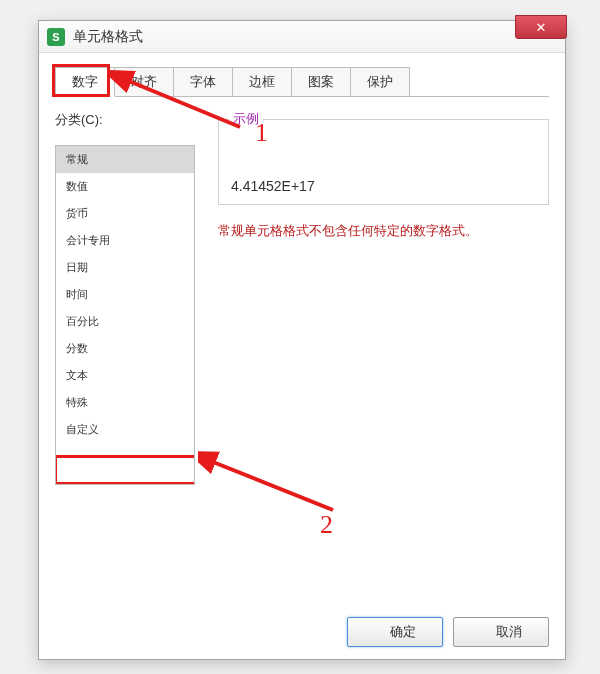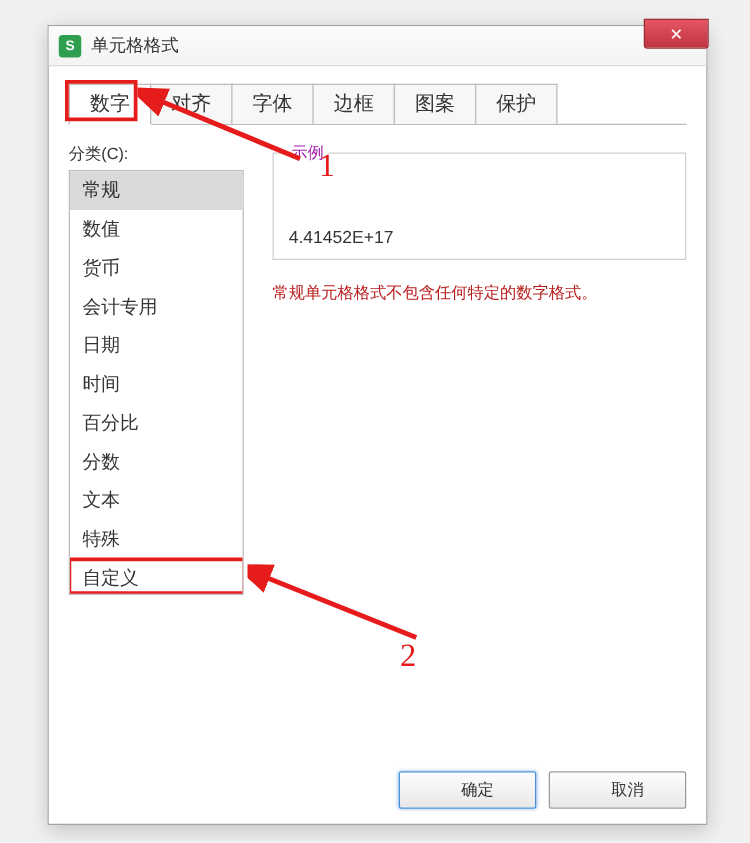--- a/index.html
+++ b/index.html
@@ -77,21 +77,21 @@
       border-bottom: 1px solid #bdbdbd;
       position: relative;
     }
     .tab {
       padding: 5px 16px;
       border: 1px solid #bdbdbd;
       border-bottom: none;
       background: #f7f7f7;
       margin-right: -1px;
       cursor: pointer;
-      font-size: 16px;
+      font-size: 13px;
       color: #333;
       position: relative;
     }
     .tab.active {
       background: #fff;
       border-bottom: 1px solid #fff;
       margin-bottom: -1px;
       z-index: 2;
     }
     .tab-highlight-1 {
@@ -107,34 +107,34 @@
     .body-area {
       display: flex;
       margin-top: 14px;
       height: 510px;
     }
     .category-section {
       width: 145px;
       position: relative;
     }
     .category-label {
-      margin-bottom: 4px;
+      margin-bottom: 16px;
       font-size: 13px;
       color: #333;
     }
     .category-list {
       border: 1px solid #bdbdbd;
       width: 140px;
       height: 340px;
       overflow: hidden;
       position: relative;
     }
     .category-item {
       padding: 6px 10px;
-      font-size: 15px;
+      font-size: 11px;
       color: #333;
       cursor: pointer;
     }
     .category-item.selected {
       background: #d9d9d9;
     }
     .custom-highlight {
       position: absolute;
       left: -2px;
       top: 309px;
@@ -175,21 +175,21 @@
       line-height: 1.6;
     }
     .button-row {
       position: absolute;
       bottom: 12px;
       right: 16px;
       display: flex;
       gap: 10px;
     }
     .dlg-btn {
-      width: 110px;
+      width: 96px;
       height: 30px;
       border: 1px solid #9a9a9a;
       background: linear-gradient(to bottom, #fdfdfd, #e8e8e8);
       font-size: 13px;
       color: #333;
       cursor: pointer;
       border-radius: 2px;
       padding-left: 16px;
     }
     .dlg-btn.primary {

